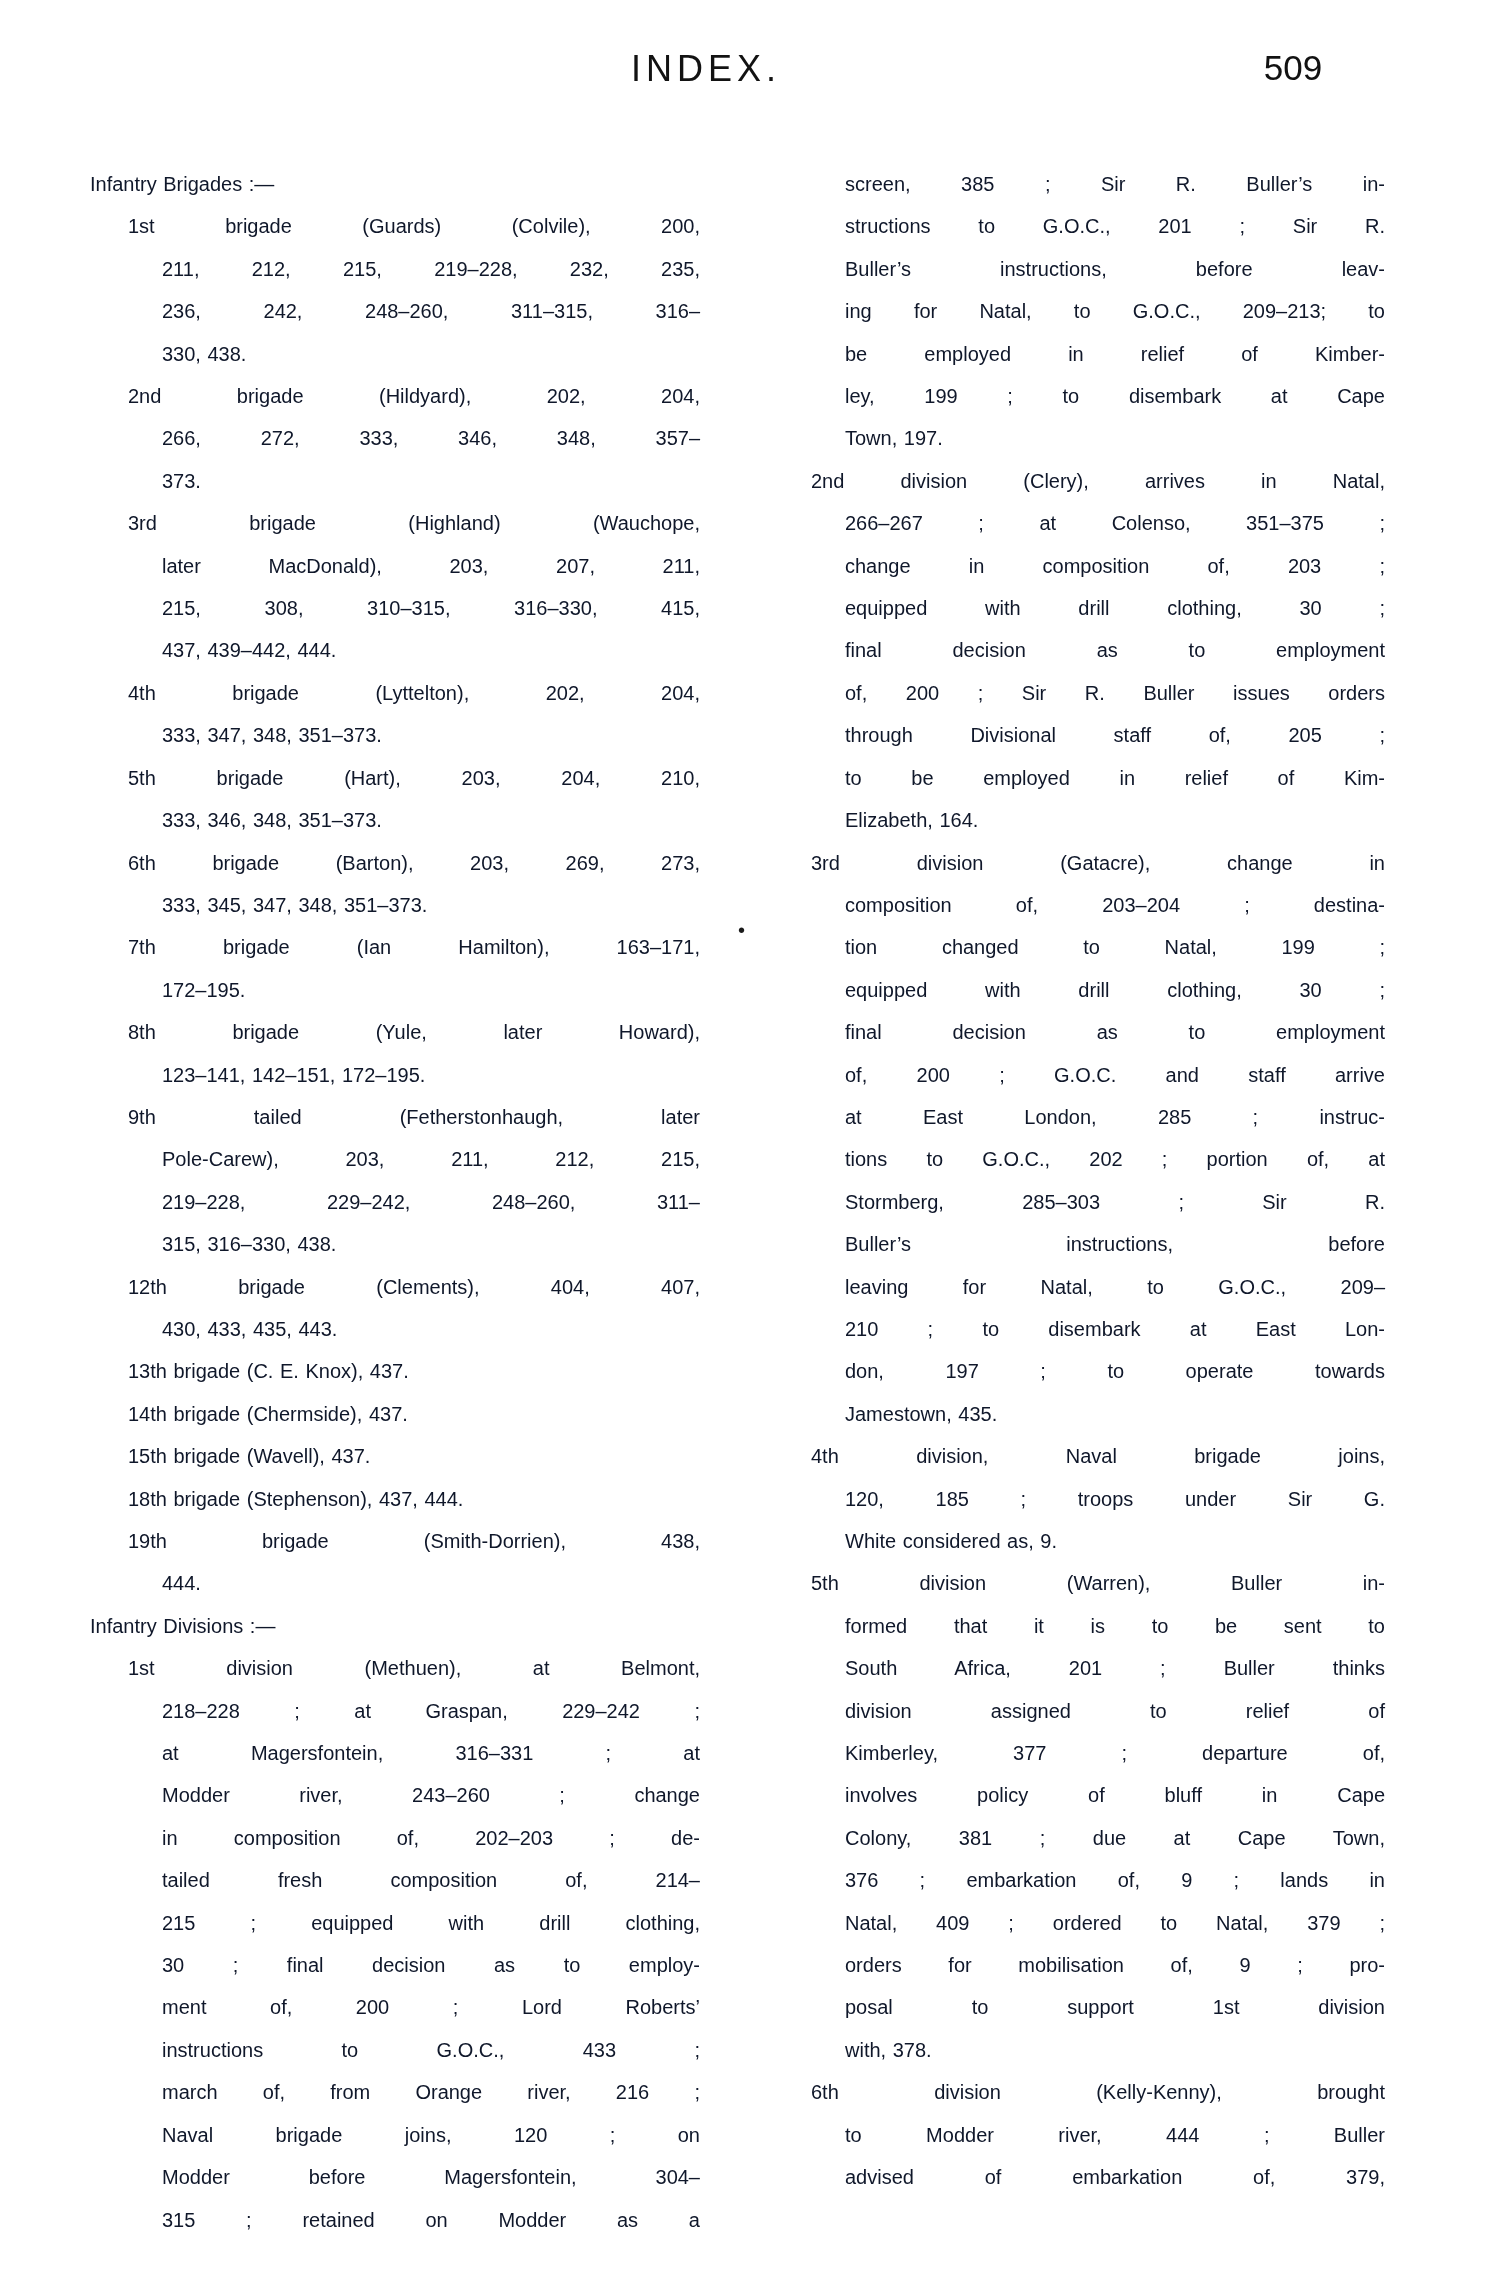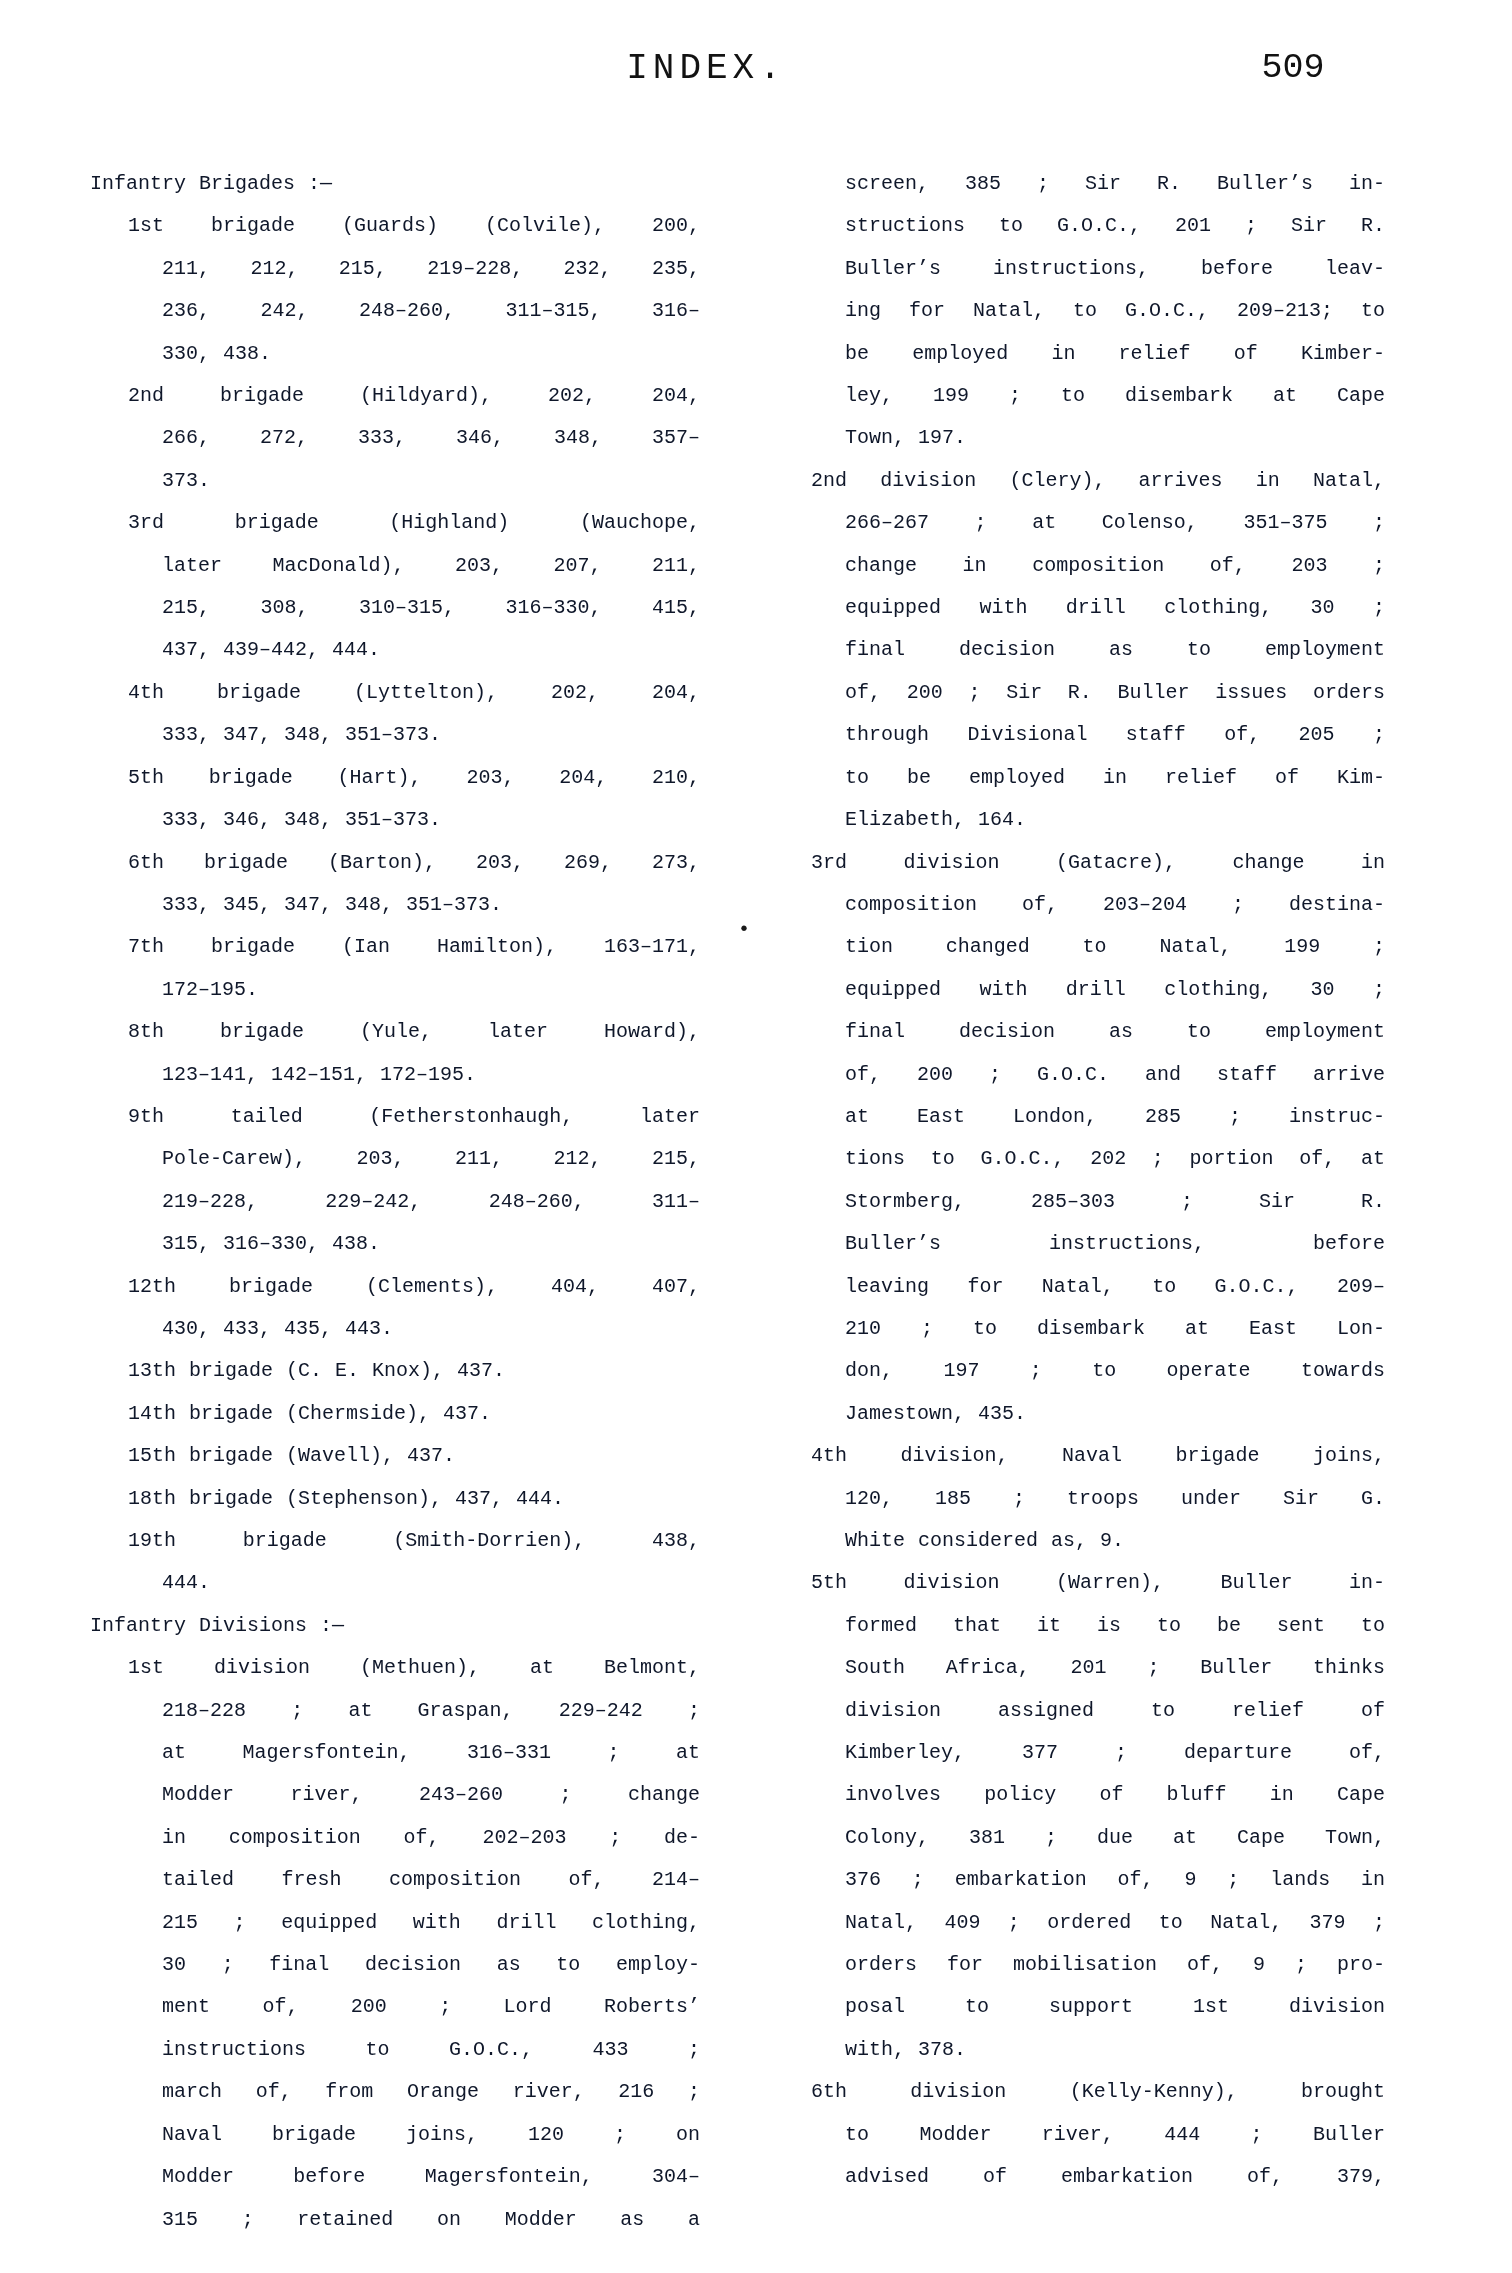--- a/index.html
+++ b/index.html
@@ -1,20 +1,20 @@
 <!DOCTYPE html>
 <html><head>
 <meta charset="utf-8">
 <style>
   html,body{margin:0;padding:0;background:#e8e8e8;}
   .page{
     position:relative;
     width:1512px;height:2273px;
     background:#ffffff;
-    font-family:Liberation Mono, monospace;
+    font-family:Liberation Sans, sans-serif;
     color:#161616;
     overflow:hidden;
   }
   .page-header{position:absolute;top:48px;left:0;width:100%;height:56px;}
   .index-title{
     position:absolute;left:706px;transform:translateX(-50%);
     font-size:36px;letter-spacing:5px;color:#121212;
   }
   .page-number{
     position:absolute;left:1238px;width:110px;text-align:center;

